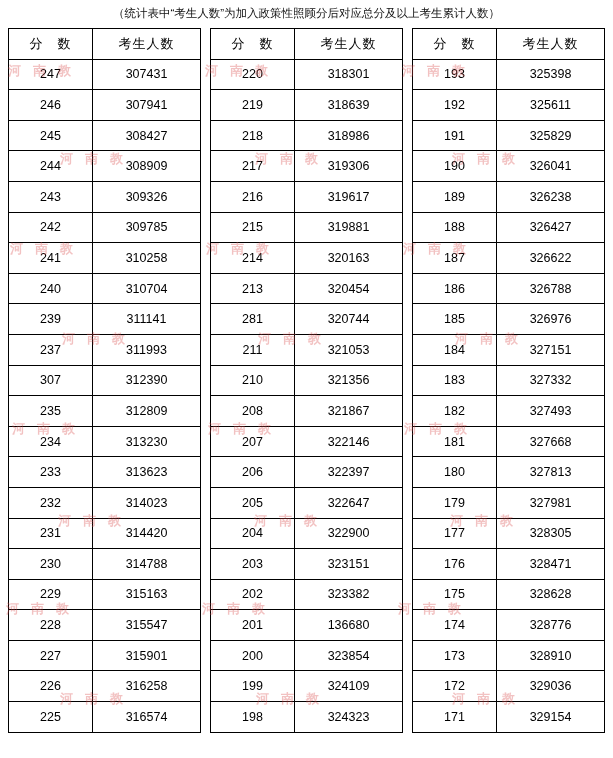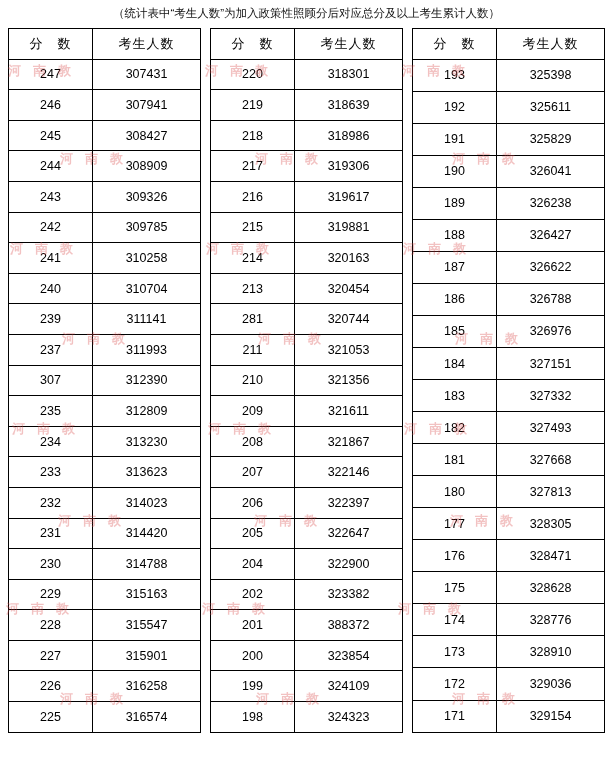--- a/index.html
+++ b/index.html
@@ -246,50 +246,50 @@
             </tr>
             <tr>
               <td>211</td>
               <td>321053</td>
             </tr>
             <tr>
               <td>210</td>
               <td>321356</td>
             </tr>
             <tr>
-              <td>209</td>
-              <td>321611</td>
-            </tr>
-            <tr>
               <td>208</td>
               <td>321867</td>
             </tr>
             <tr>
               <td>207</td>
               <td>322146</td>
             </tr>
             <tr>
               <td>206</td>
               <td>322397</td>
             </tr>
             <tr>
               <td>205</td>
               <td>322647</td>
             </tr>
             <tr>
               <td>204</td>
               <td>322900</td>
             </tr>
             <tr>
+              <td>203</td>
+              <td>323151</td>
+            </tr>
+            <tr>
               <td>202</td>
               <td>323382</td>
             </tr>
             <tr>
               <td>201</td>
-              <td>388372</td>
+              <td>136680</td>
             </tr>
             <tr>
               <td>200</td>
               <td>323854</td>
             </tr>
             <tr>
               <td>199</td>
               <td>324109</td>
             </tr>
             <tr>
@@ -359,20 +359,24 @@
               <td>182</td>
               <td>327493</td>
             </tr>
             <tr>
               <td>181</td>
               <td>327668</td>
             </tr>
             <tr>
               <td>180</td>
               <td>327813</td>
+            </tr>
+            <tr>
+              <td>179</td>
+              <td>327981</td>
             </tr>
             <tr>
               <td>177</td>
               <td>328305</td>
             </tr>
             <tr>
               <td>176</td>
               <td>328471</td>
             </tr>
             <tr>

